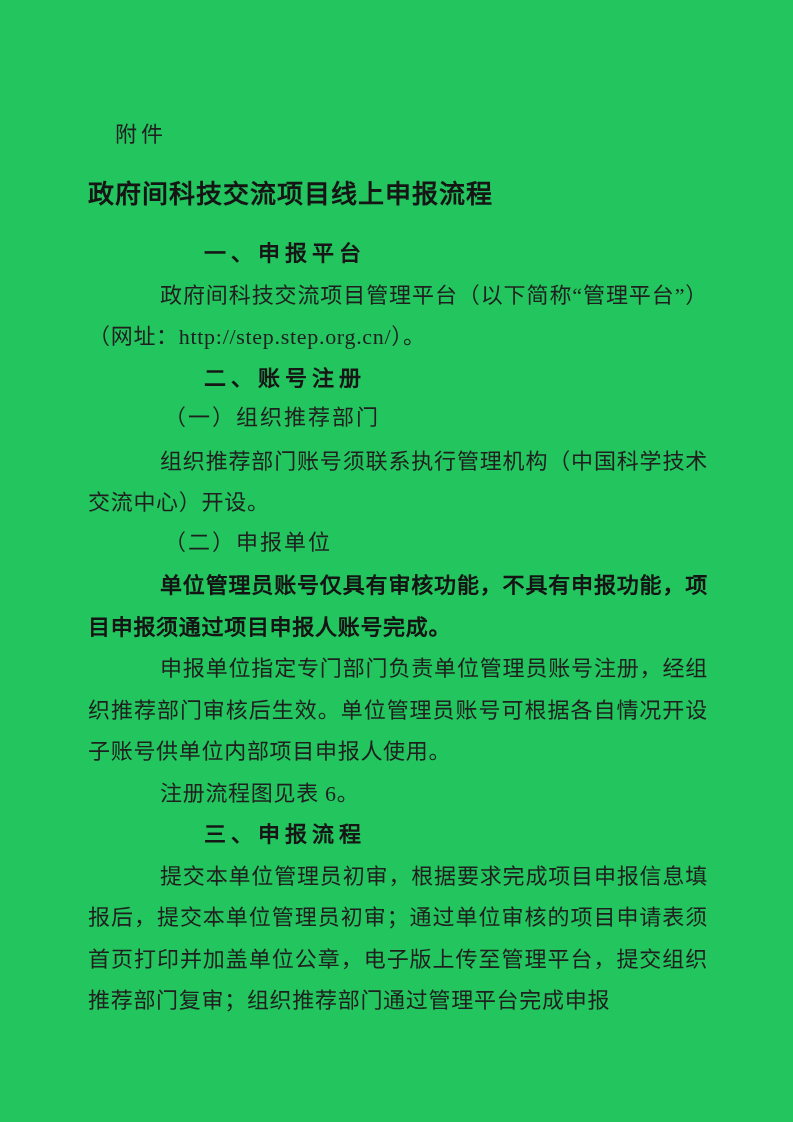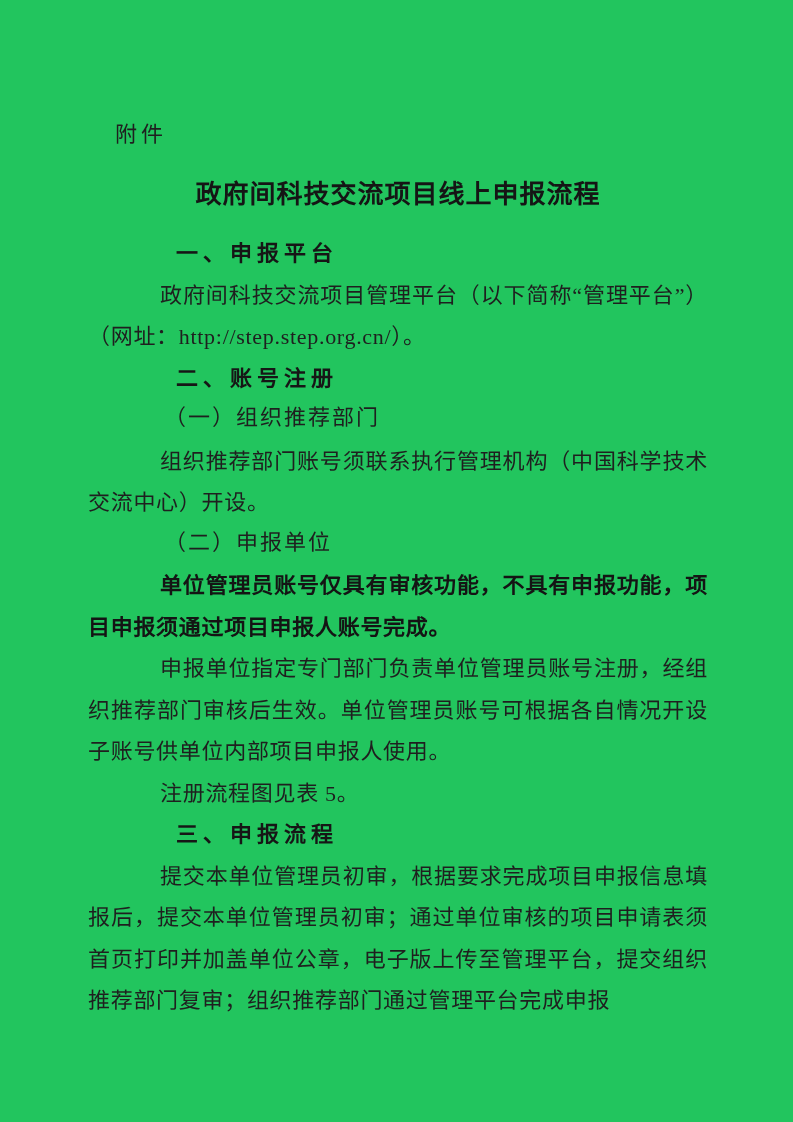--- a/index.html
+++ b/index.html
@@ -24,31 +24,30 @@
     font-size: 22px;
     line-height: 30px;
     letter-spacing: 4px;
   }
   .title {
     margin: 25px 0 18px 0;
     font-size: 26px;
     line-height: 40px;
     font-weight: 700;
     letter-spacing: 1px;
-    text-align: center;
     color: #151515;
     font-family: "Liberation Serif", "DejaVu Serif", serif;
   }
   .line {
     margin: 0;
     font-size: 22px;
     line-height: 41.5px;
   }
   h2.line {
-    margin-left: 88px;
+    margin-left: 116px;
     font-weight: 700;
     letter-spacing: 5px;
     color: #161616;
     font-family: "Liberation Sans", "DejaVu Sans", sans-serif;
     font-size: 22px;
   }
   h3.line {
     margin-left: 76px;
     font-weight: 400;
     letter-spacing: 2px;
@@ -84,20 +83,20 @@
     <h3 class="line">（一）组织推荐部门</h3>
 
     <p class="line">组织推荐部门账号须联系执行管理机构（中国科学技术交流中心）开设。</p>
 
     <h3 class="line">（二）申报单位</h3>
 
     <p class="line bold">单位管理员账号仅具有审核功能，不具有申报功能，项目申报须通过项目申报人账号完成。</p>
 
     <p class="line">申报单位指定专门部门负责单位管理员账号注册，经组织推荐部门审核后生效。单位管理员账号可根据各自情况开设子账号供单位内部项目申报人使用。</p>
 
-    <p class="line">注册流程图见表 5。</p>
+    <p class="line">注册流程图见表 6。</p>
 
     <h2 class="line">三、申报流程</h2>
 
     <p class="line">提交本单位管理员初审，根据要求完成项目申报信息填报后，提交本单位管理员初审；通过单位审核的项目申请表须首页打印并加盖单位公章，电子版上传至管理平台，提交组织推荐部门复审；组织推荐部门通过管理平台完成申报</p>
 
   </div>
 </div>
 
 </body></html>

